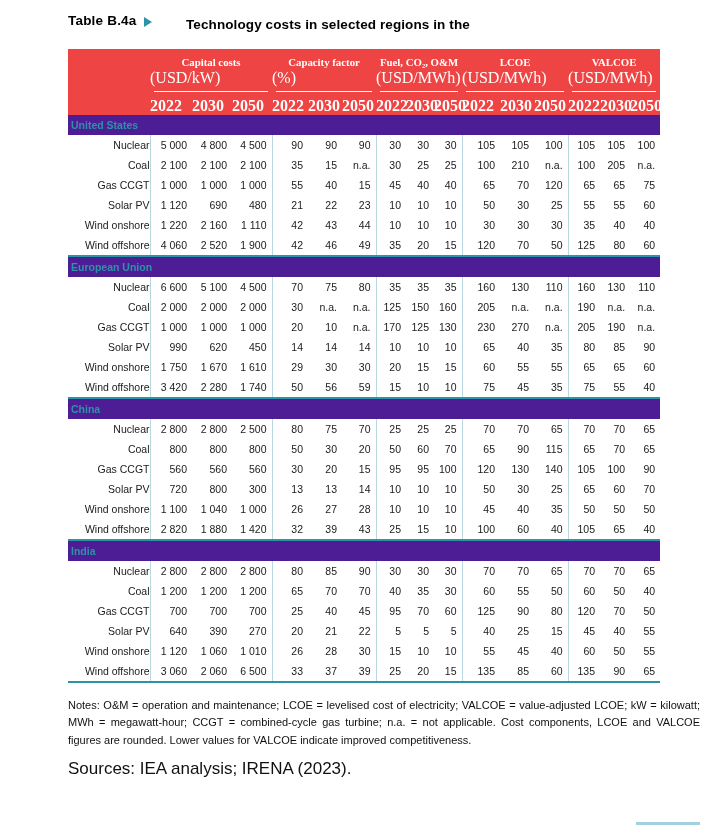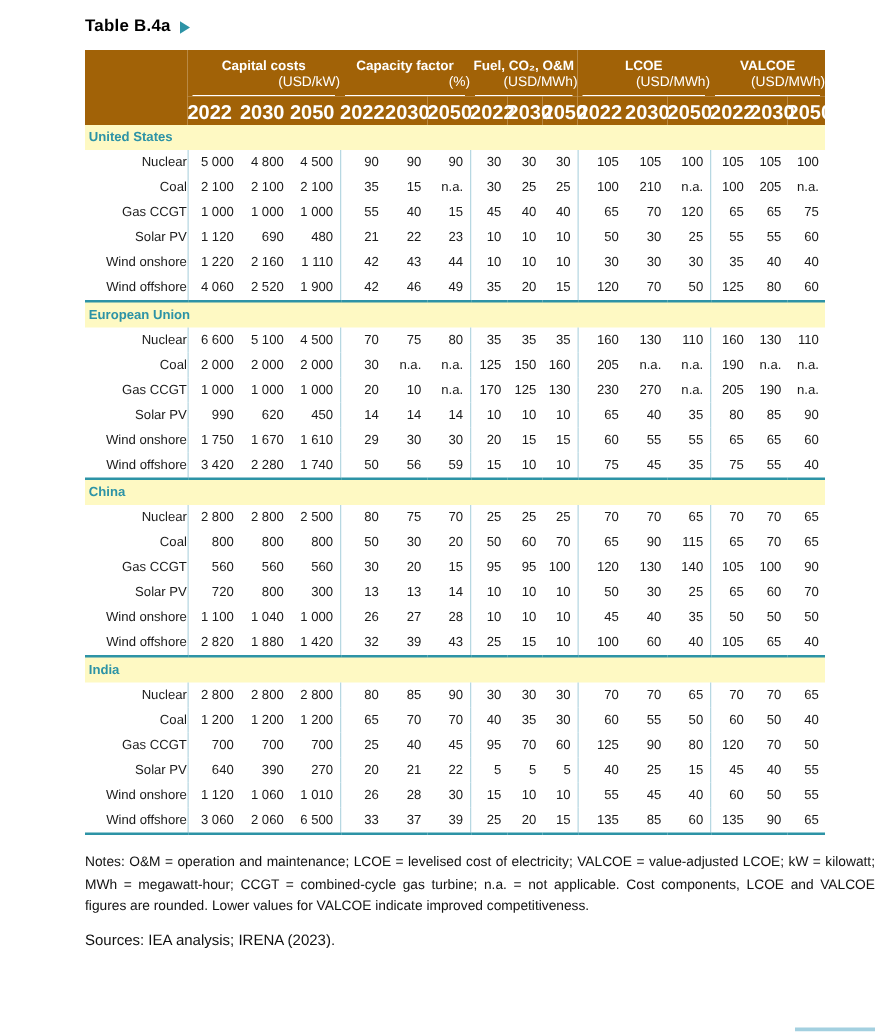--- a/index.html
+++ b/index.html
@@ -10,51 +10,52 @@
   .title-row{display:flex;align-items:flex-start;padding:13px 0 0 68px;}
   .table-label-wrap{display:flex;align-items:center;width:118px;flex:0 0 118px;}
   .table-label{font-weight:bold;font-size:13.5px;color:#000;letter-spacing:.2px;white-space:nowrap;}
   .tri{width:0;height:0;border-top:5px solid transparent;border-bottom:5px solid transparent;
        border-left:8px solid #2d93a6;margin-left:7px;margin-top:2px;}
   .doc-title{font-weight:bold;font-size:13.5px;color:#000;line-height:1.75;letter-spacing:.1px;}
 
   
   table.cost{border-collapse:collapse;table-layout:fixed;width:592px;margin:12px 0 0 68px;
              font-size:10.5px;}
-  thead th{background:#a16207;color:#fff;font-weight:bold;padding:0;vertical-align:bottom;}
+  thead th{background:#ef4444;color:#fff;font-weight:bold;padding:0;vertical-align:bottom;font-family:Liberation Serif, serif;}
   th.corner{width:82px;}
   .gname{font-size:10.8px;padding-top:7px;white-space:nowrap;text-align:center;}
-  .gunit{font-weight:normal;font-size:11px;text-align:right;padding-top:1px;}
+  .gunit{font-weight:normal;font-size:16px;text-align:left;padding-top:1px;}
   .gline{border-bottom:1.5px solid #ffffff;margin:4px 4px 0 4px;height:0;}
   th.year{font-size:16px;text-align:left;padding:5px 5px 0 0;}
 
   tbody td{padding:4px 5px 4px 0;text-align:right;white-space:nowrap;}
   td.rlabel{text-align:right;padding-left:2px;padding-right:0;}
   td.gs{border-left:1px solid #b7d8e2;}
-  tr.band td{background:#fef9c3;color:#2d93a6;font-weight:bold;text-align:left;
+  tr.band td{background:#4c1d95;color:#2d93a6;font-weight:bold;text-align:left;
              padding:4px 0 4px 3px;}
   tr.send td{border-bottom:2px solid #2d93a6;}
   tr.send-final td{border-bottom:2.5px solid #2d93a6;}
 
   
   .notes{width:632px;margin:14px 0 0 68px;font-size:11px;line-height:1.6;
          text-align:justify;color:#111;}
-  .sources{width:632px;margin:10px 0 0 68px;font-size:12px;color:#111;}
+  .sources{width:632px;margin:10px 0 0 68px;font-size:17px;color:#111;}
 
   .corner-bar{position:absolute;right:16px;bottom:3px;width:64px;height:3px;background:#a3d0e0;}
 </style>
 </head>
 <body>
 
 <div class="title-row">
   <div class="table-label-wrap">
     <span class="table-label">Table B.4a</span>
     <span class="tri"></span>
   </div>
   <div class="doc-title">
+    <div>Technology costs in selected regions in the</div>
   </div>
 </div>
 
 <table class="cost">
   <colgroup>
     <col style="width:82px">
     <col style="width:42px">
       <col style="width:40px">
       <col style="width:40px">
     <col style="width:36px">

